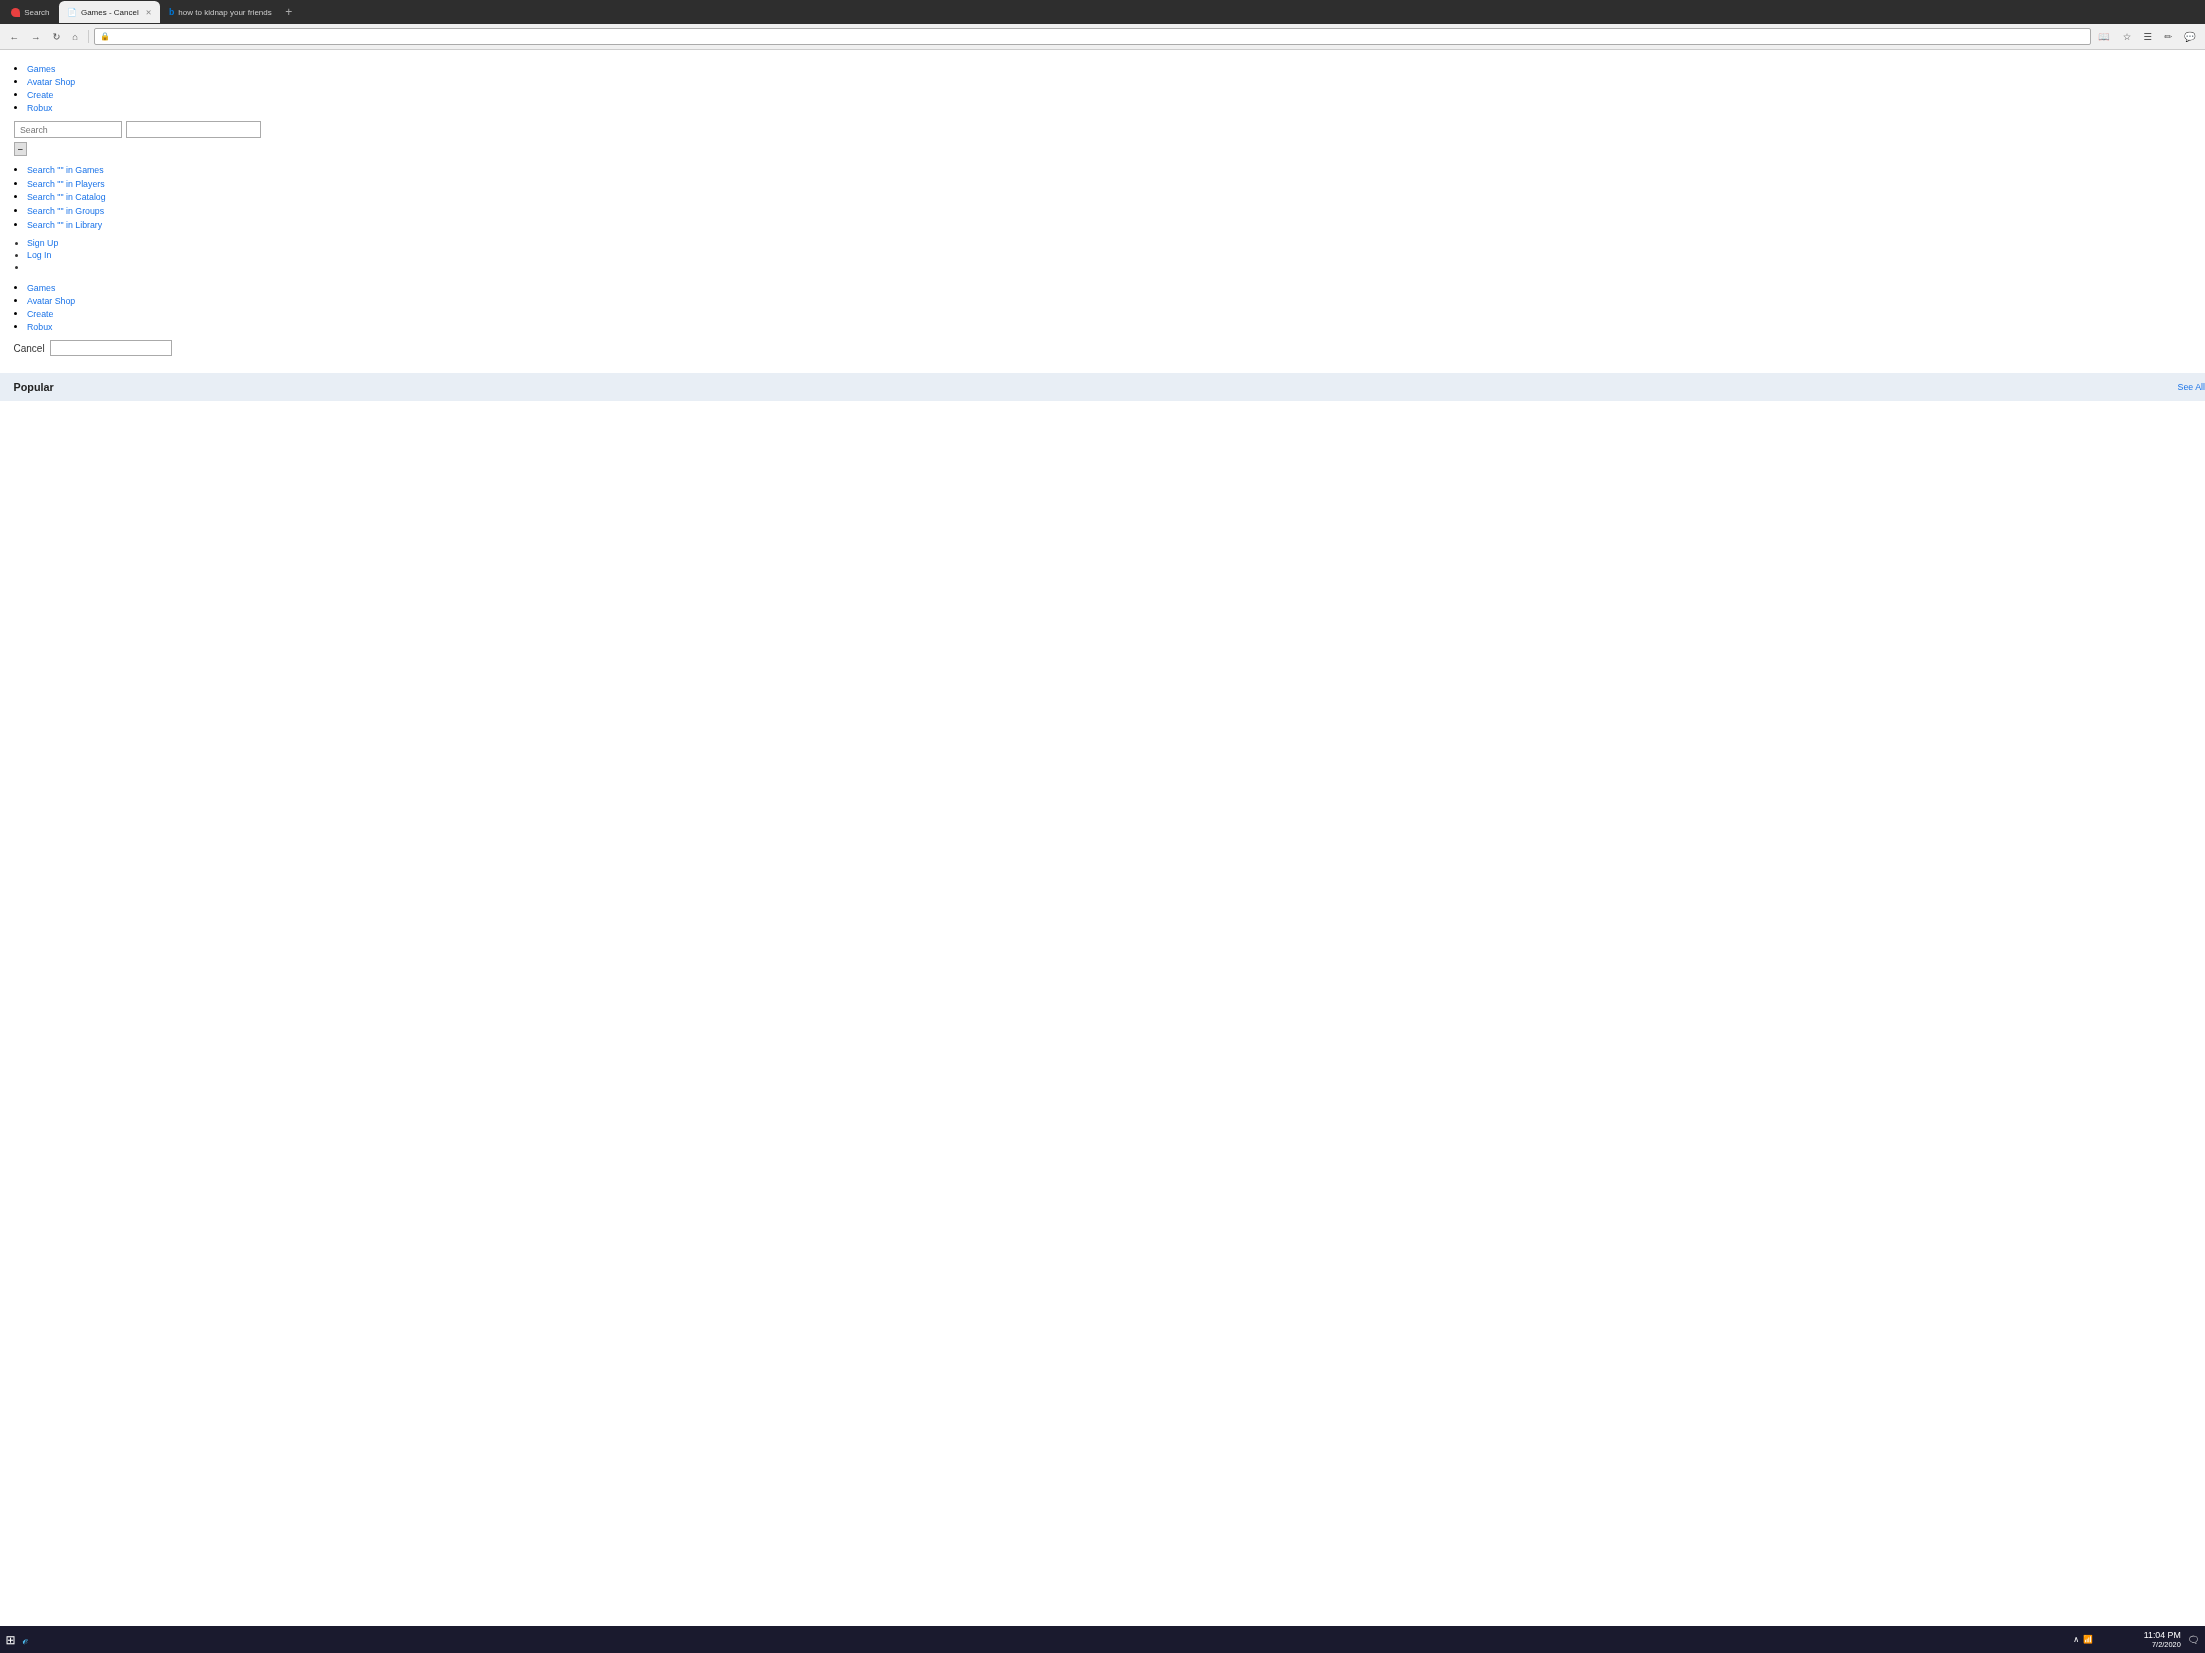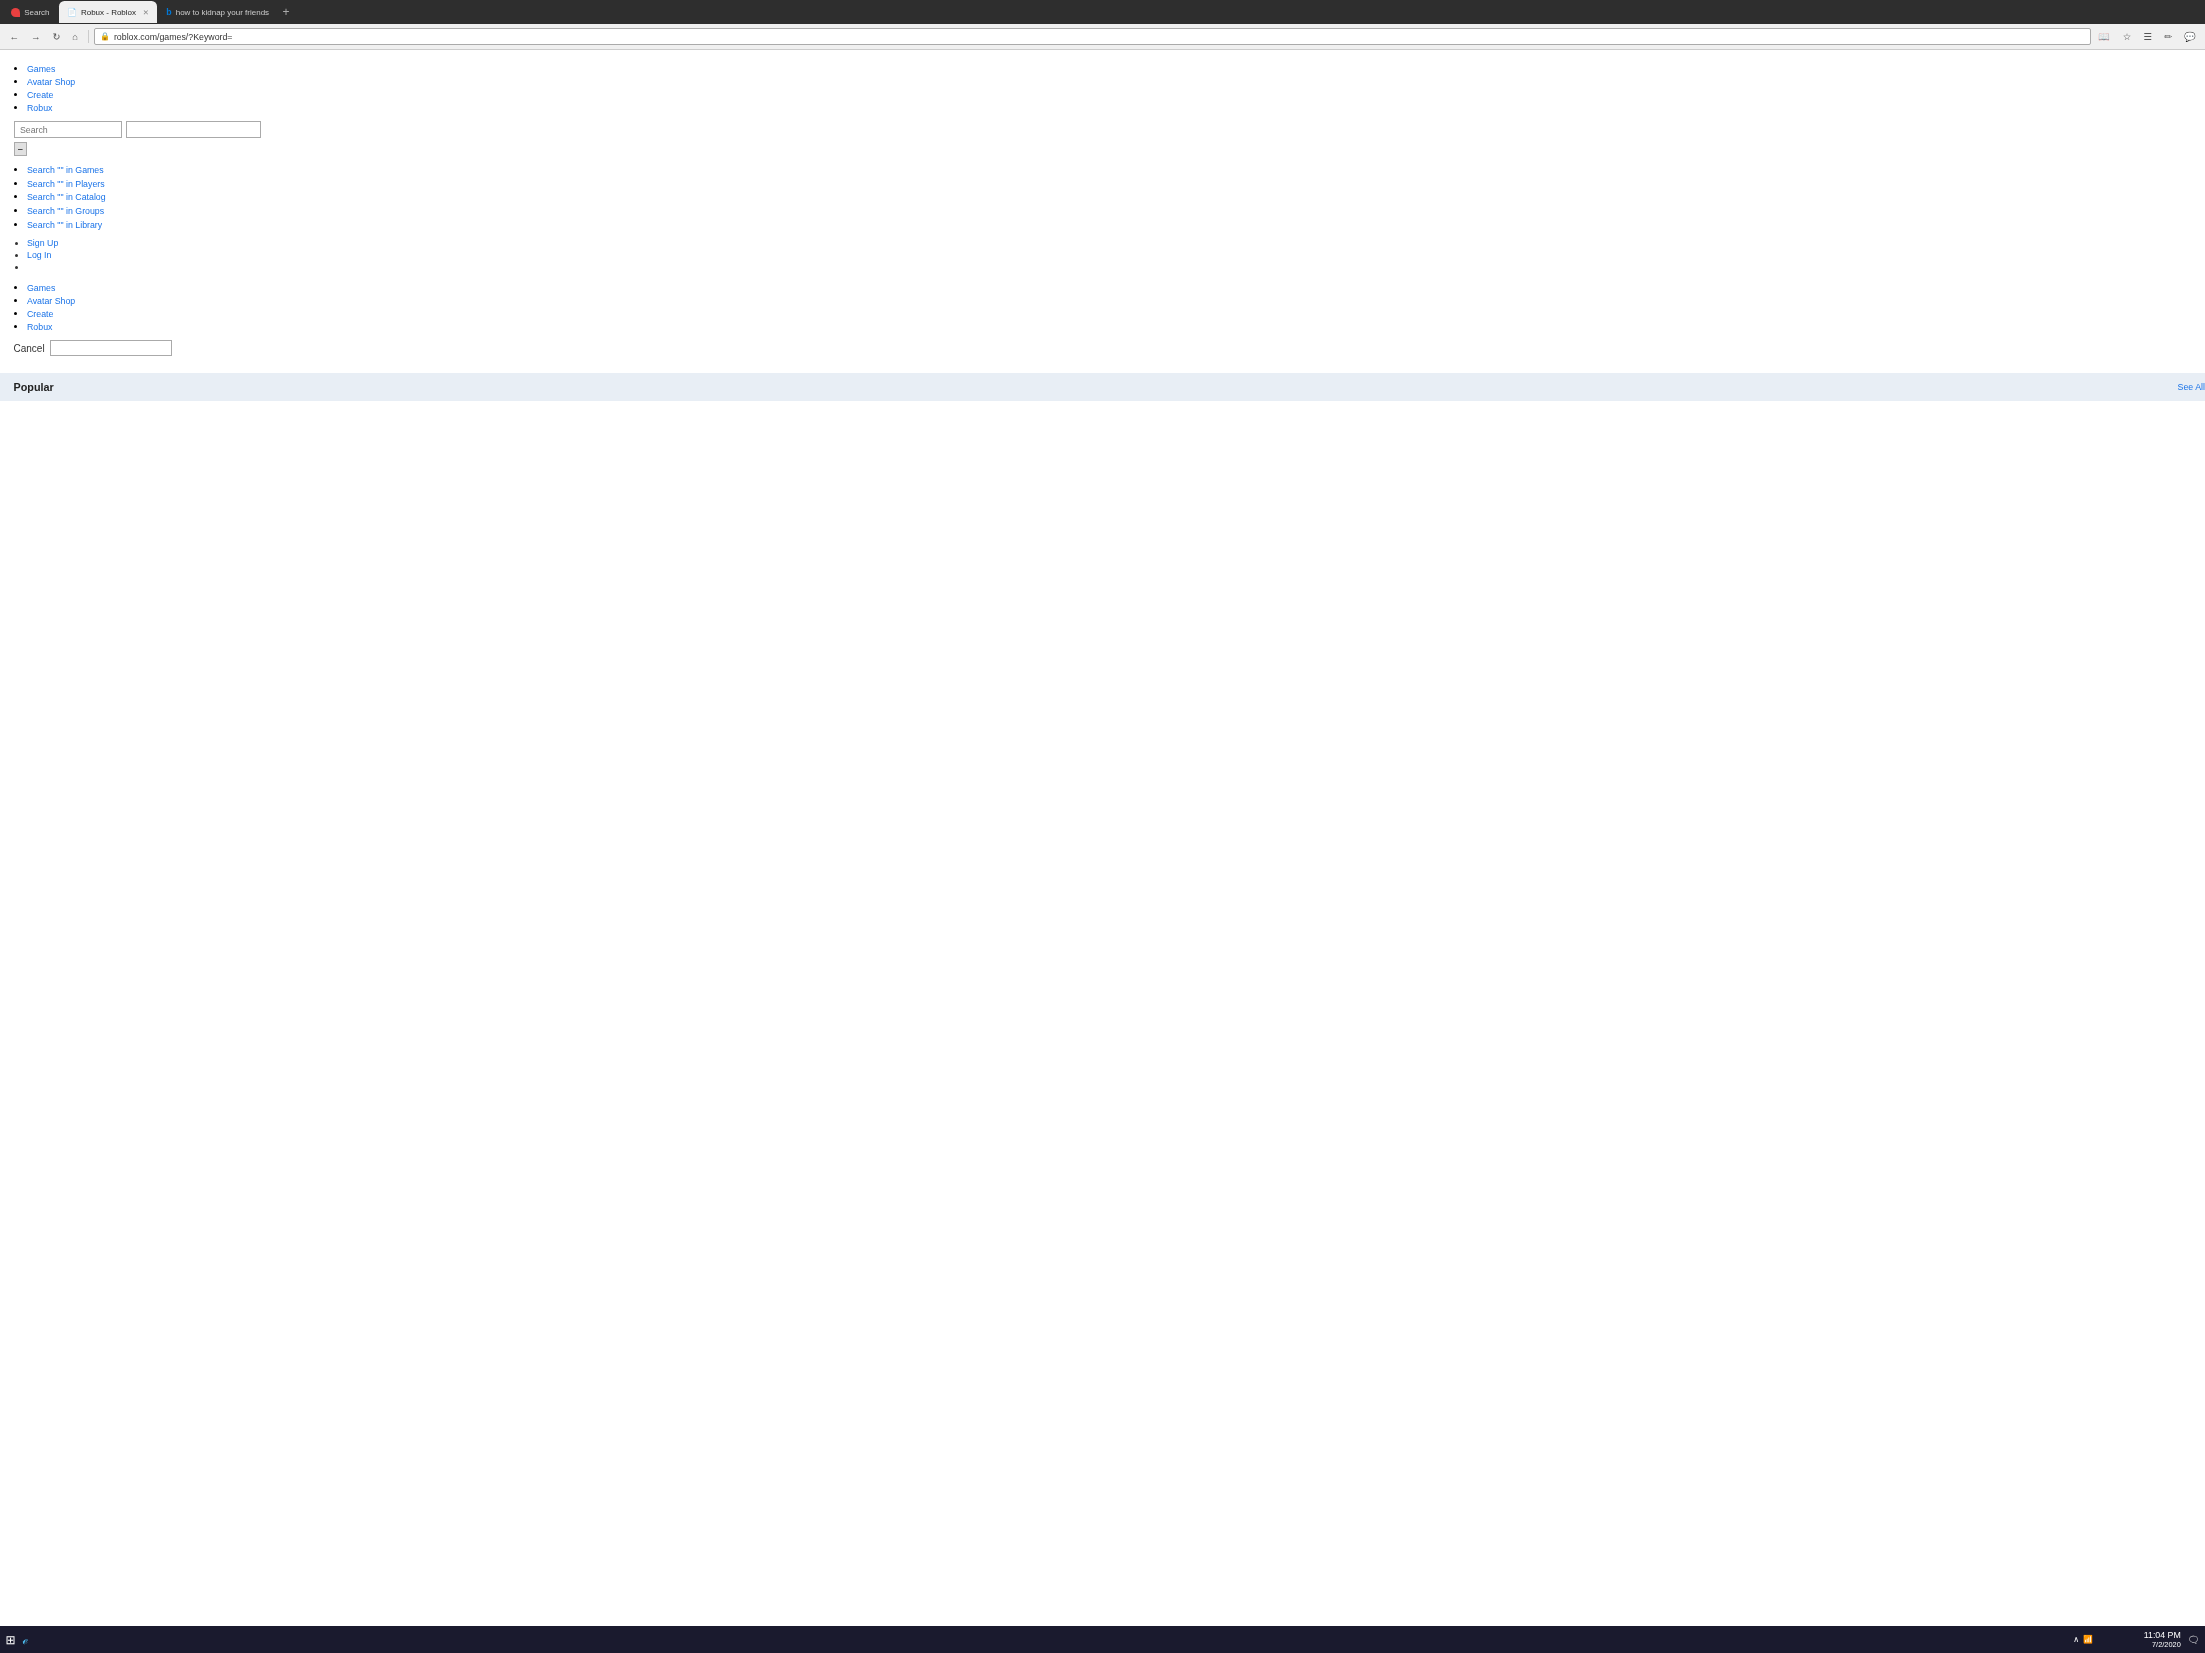--- a/index.html
+++ b/index.html
@@ -386,21 +386,21 @@
 
     <div class="tab-bar">
 
       <div class="tab">
         <span class="search-tab-icon"></span>
         <span>Search</span>
       </div>
 
       <div class="tab active">
         <span style="font-size:8px;">📄</span>
-        <span>Robux - Roblox</span>
+        <span>Games - Cancel</span>
         <span class="tab-close">✕</span>
       </div>
 
       <div class="tab">
         <span class="bing-tab-icon">b</span>
         <span>how to kidnap your friends</span>
       </div>
 
       <button class="new-tab-btn">+</button>
     </div>
@@ -408,21 +408,20 @@
     <div class="nav-bar">
       <button class="nav-btn">←</button>
       <button class="nav-btn">→</button>
       <button class="nav-btn">↻</button>
       <button class="nav-btn">⌂</button>
 
       <div style="width:0.7px; height:13.5px; background:#ccc; margin:0 1.4px;"></div>
 
       <div class="address-bar">
         <span class="lock-icon">🔒</span>
-        <span class="address-text">roblox.com/games/?Keyword=</span>
       </div>
 
       <div class="nav-tools">
         <button class="nav-tool-btn">📖</button>
         <button class="nav-tool-btn">☆</button>
         <button class="nav-tool-btn">☰</button>
         <button class="nav-tool-btn">✏</button>
         <button class="nav-tool-btn">💬</button>
       </div>
     </div>

